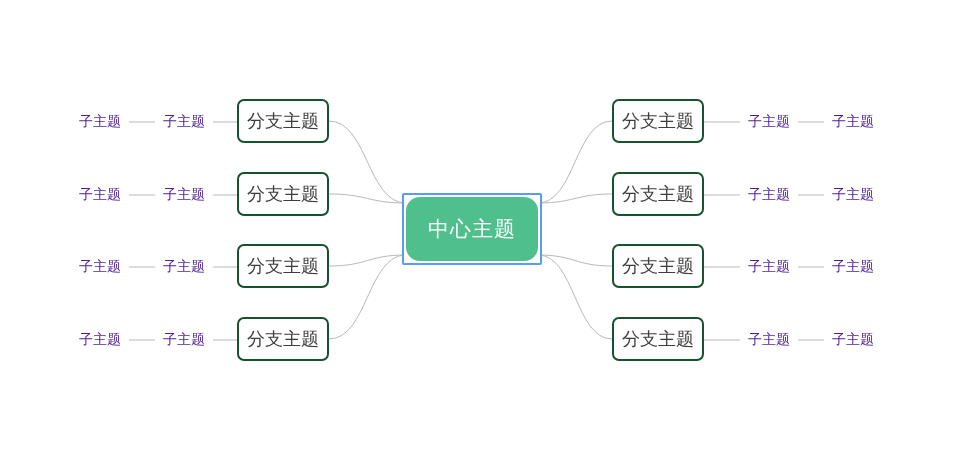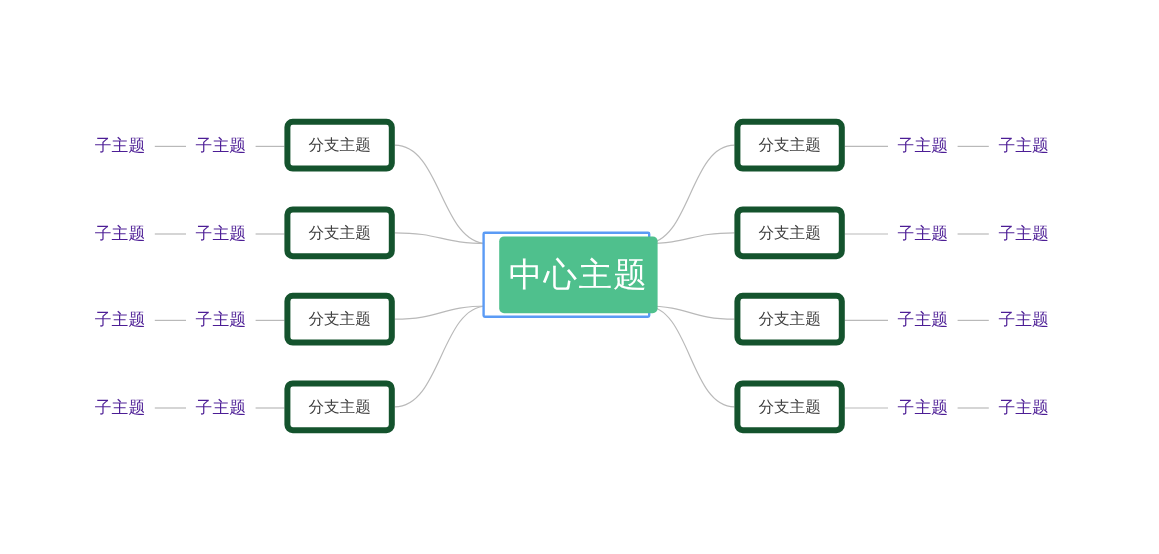--- a/index.html
+++ b/index.html
@@ -32,44 +32,43 @@
     box-sizing: border-box;
     display: flex;
     align-items: center;
     justify-content: center;
     white-space: nowrap;
   }
   
   .central-node {
     width: 132px;
     height: 64px;
-    border-radius: 4px;
+    border-radius: 14px;
     background: #4FC08D;
     color: #ffffff;
-    font-size: 28px;
+    font-size: 21px;
     letter-spacing: 1px;
-    margin-left: 10px;
   }
   .central-selection {
     position: absolute;
     border: 2px solid #5B9BF5;
     border-radius: 2px;
     background: #ffffff;
     padding: 2px;
     box-sizing: content-box;
   }
   
   .branch-node {
     width: 92px;
     height: 44px;
-    border: 5px solid #14532d;
+    border: 2px solid #14532d;
     border-radius: 7px;
     background: #ffffff;
     color: #3d3d3d;
-    font-size: 13px;
+    font-size: 18px;
   }
   
   .leaf-node {
     height: 22px;
     color: #4c1d95;
     font-size: 14px;
   }
 </style>
 </head>
 <body>

